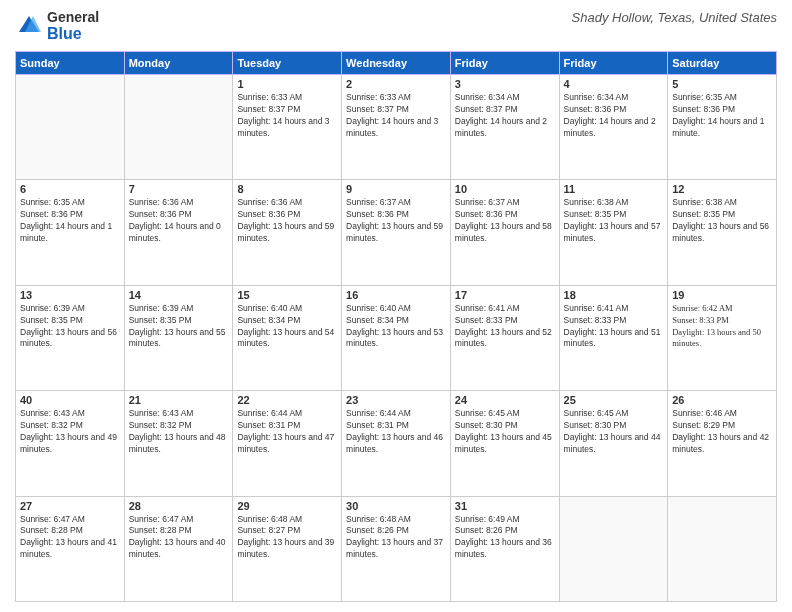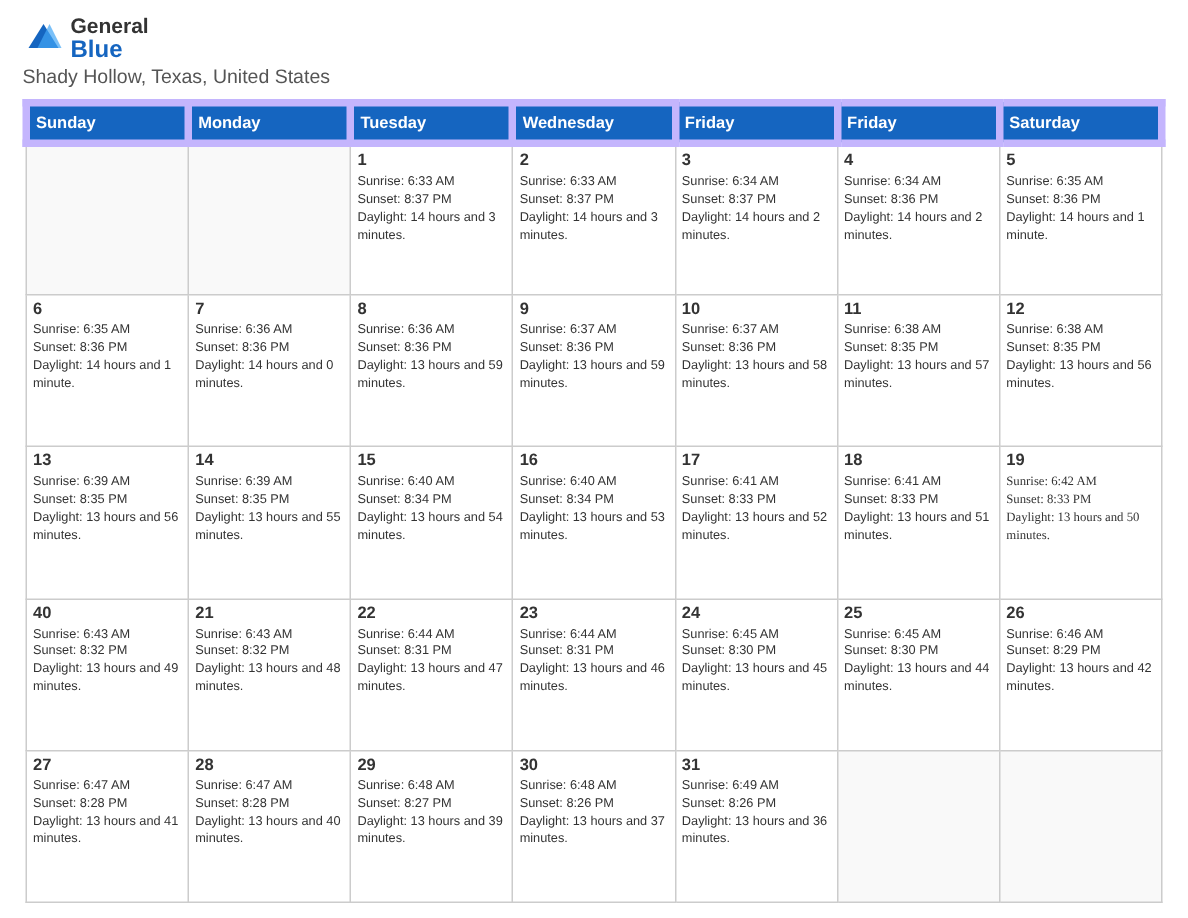--- a/index.html
+++ b/index.html
@@ -15,21 +15,20 @@
       height: 612px;
       padding: 10px 15px;
       display: flex;
       flex-direction: column;
     }
     .header {
       display: flex;
       justify-content: space-between;
       align-items: flex-start;
       margin-bottom: 8px;
-      flex-direction: column;
     }
     .logo {
       display: flex;
       align-items: center;
       gap: 4px;
     }
     .logo-text {
       display: flex;
       flex-direction: column;
       line-height: 1.1;
@@ -53,36 +52,37 @@
     }
     .month-title {
       font-size: 36px;
       font-weight: bold;
       color: #333;
       line-height: 1.1;
     }
     .location {
       font-size: 13px;
       color: #555;
+      font-style: italic;
     }
     .calendar {
       flex: 1;
       border: 1px solid #ccc;
       border-collapse: collapse;
       width: 100%;
       table-layout: fixed;
     }
     .calendar th {
       background: #1565c0;
       color: #fff;
       font-size: 11px;
       font-weight: bold;
       padding: 5px 4px;
       text-align: left;
-      border: 5px solid #c4b5fd;
+      border: 1px solid #c4b5fd;
     }
     .calendar td {
       border: 1px solid #ccc;
       vertical-align: top;
       padding: 3px 4px;
       font-size: 9px;
       color: #333;
       background: #fff;
       height: 88px;
     }

